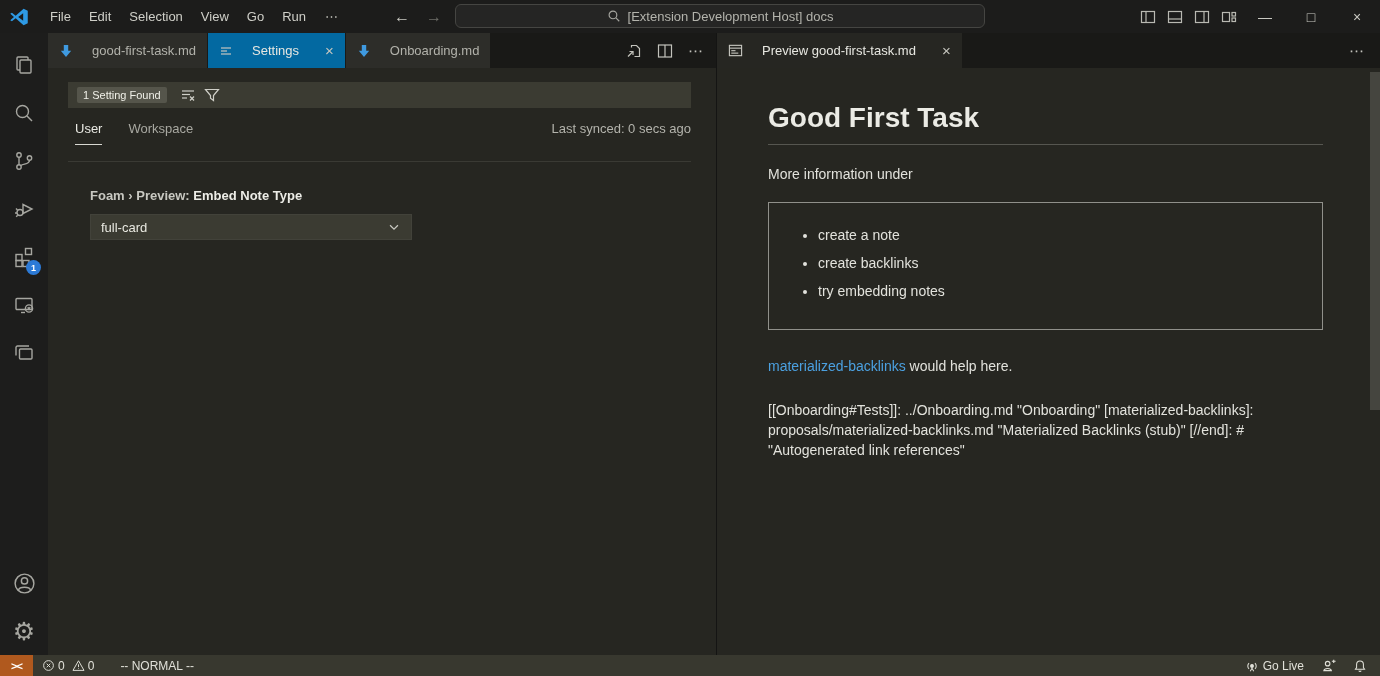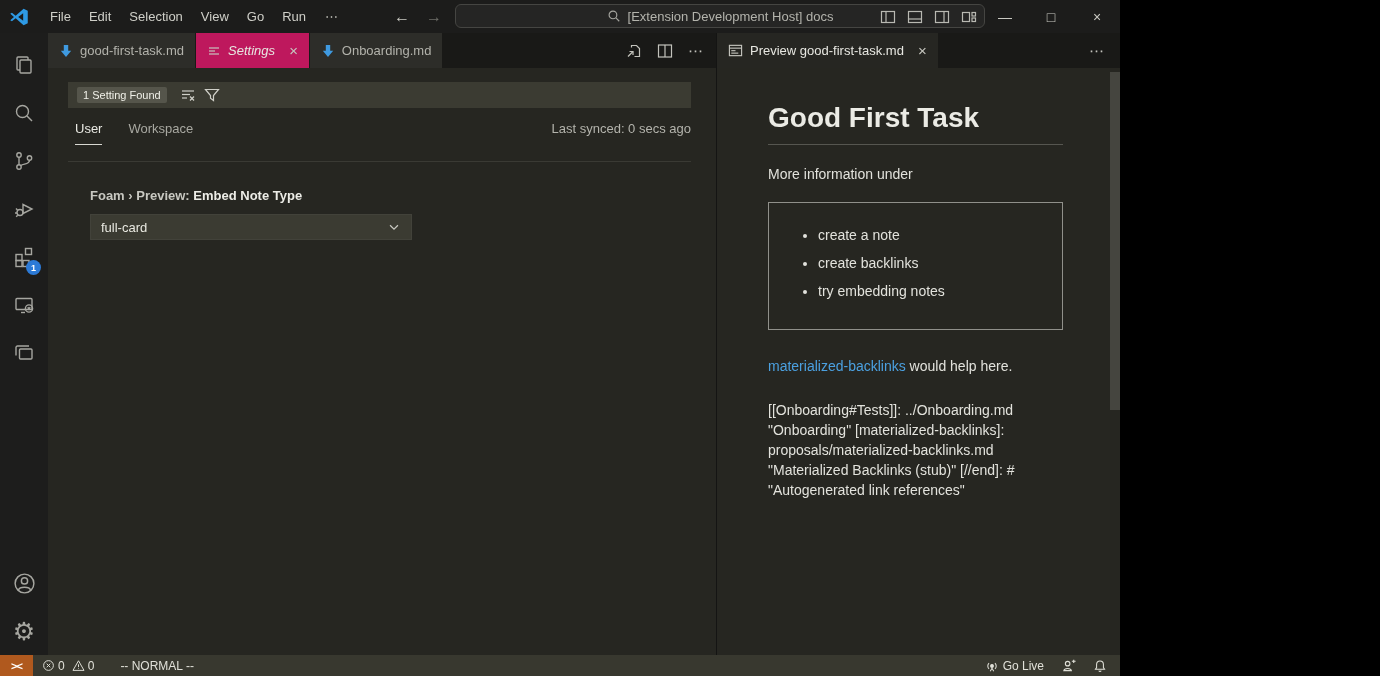--- a/index.html
+++ b/index.html
@@ -1,18 +1,18 @@
 <!DOCTYPE html>
 <html><head>
 <meta charset="utf-8">
 <style>
   * { box-sizing: border-box; margin: 0; padding: 0; }
   html,body { background:#000; }
   .window{
-    width:1120px;height:676px;position:relative;overflow:hidden;
+    width:1380px;height:676px;position:relative;overflow:hidden;
     background:#262621;color:#d6d6cf;
     font-family:"Liberation Sans",sans-serif;
     display:flex;flex-direction:column;
   }
   svg{display:block}
 
   
   .titlebar{flex:0 0 33px;background:#1c1c1b;display:flex;align-items:center;position:relative;font-size:13px;color:#cfcfc8;}
   .vscode-logo{width:20px;height:20px;margin:0 12px 0 9px;}
   .menu-item{padding:0 9px;line-height:33px;cursor:default;}
@@ -36,23 +36,23 @@
   .ab-item{width:48px;height:48px;display:flex;align-items:center;justify-content:center;color:#a6a6a0;position:relative;cursor:pointer;}
   .ab-spacer{flex:1;}
   .ab-badge{position:absolute;right:7px;bottom:6px;min-width:15px;height:15px;border-radius:50%;
     background:#2c7ad6;color:#fff;font-size:9px;font-weight:700;display:flex;align-items:center;justify-content:center;}
   .gear-glyph{font-size:25px;line-height:1;}
 
   .group-left{flex:0 0 668px;display:flex;flex-direction:column;background:#262621;}
   .group-right{flex:1;display:flex;flex-direction:column;background:#262621;border-left:1px solid #141413;position:relative;}
 
   .tabbar{flex:0 0 35px;background:#191917;display:flex;align-items:stretch;font-size:13px;}
-  .tab{display:flex;align-items:center;gap:7px;padding:0 11px;cursor:pointer;border-right:1px solid #191917;}
+  .tab{display:flex;align-items:center;gap:19px;padding:0 11px;cursor:pointer;border-right:1px solid #191917;}
   .tab.inactive{background:#2d2d29;color:#b2b2ab;}
-  .tab.active{background:#be185d;color:#e7e7e1;font-style:italic;}
+  .tab.active{background:#0369a1;color:#e7e7e1;}
   .tab.active-r{background:#262622;color:#e7e7e1;}
   .tab-close{margin-left:7px;font-size:15px;color:#c6c6bf;line-height:1;}
   .tab-actions{margin-left:auto;display:flex;align-items:center;gap:15px;padding-right:13px;color:#c3c3bc;}
   .tabbar-ellipsis{margin-left:auto;padding-right:16px;display:flex;align-items:center;color:#c3c3bc;font-size:15px;}
 
   
   .settings-body{padding:14px 25px 0 20px;}
   .search-row{height:26px;background:#3b3b32;display:flex;align-items:center;padding:0 6px 0 9px;}
   .search-input{flex:1;background:transparent;border:0;outline:none;color:#e9e9e1;font-size:13px;font-family:"Liberation Sans",sans-serif;}
   .found-badge{background:#55554b;color:#f0f0e8;font-size:11px;padding:2px 6px;border-radius:2px;margin-right:9px;white-space:nowrap;}

